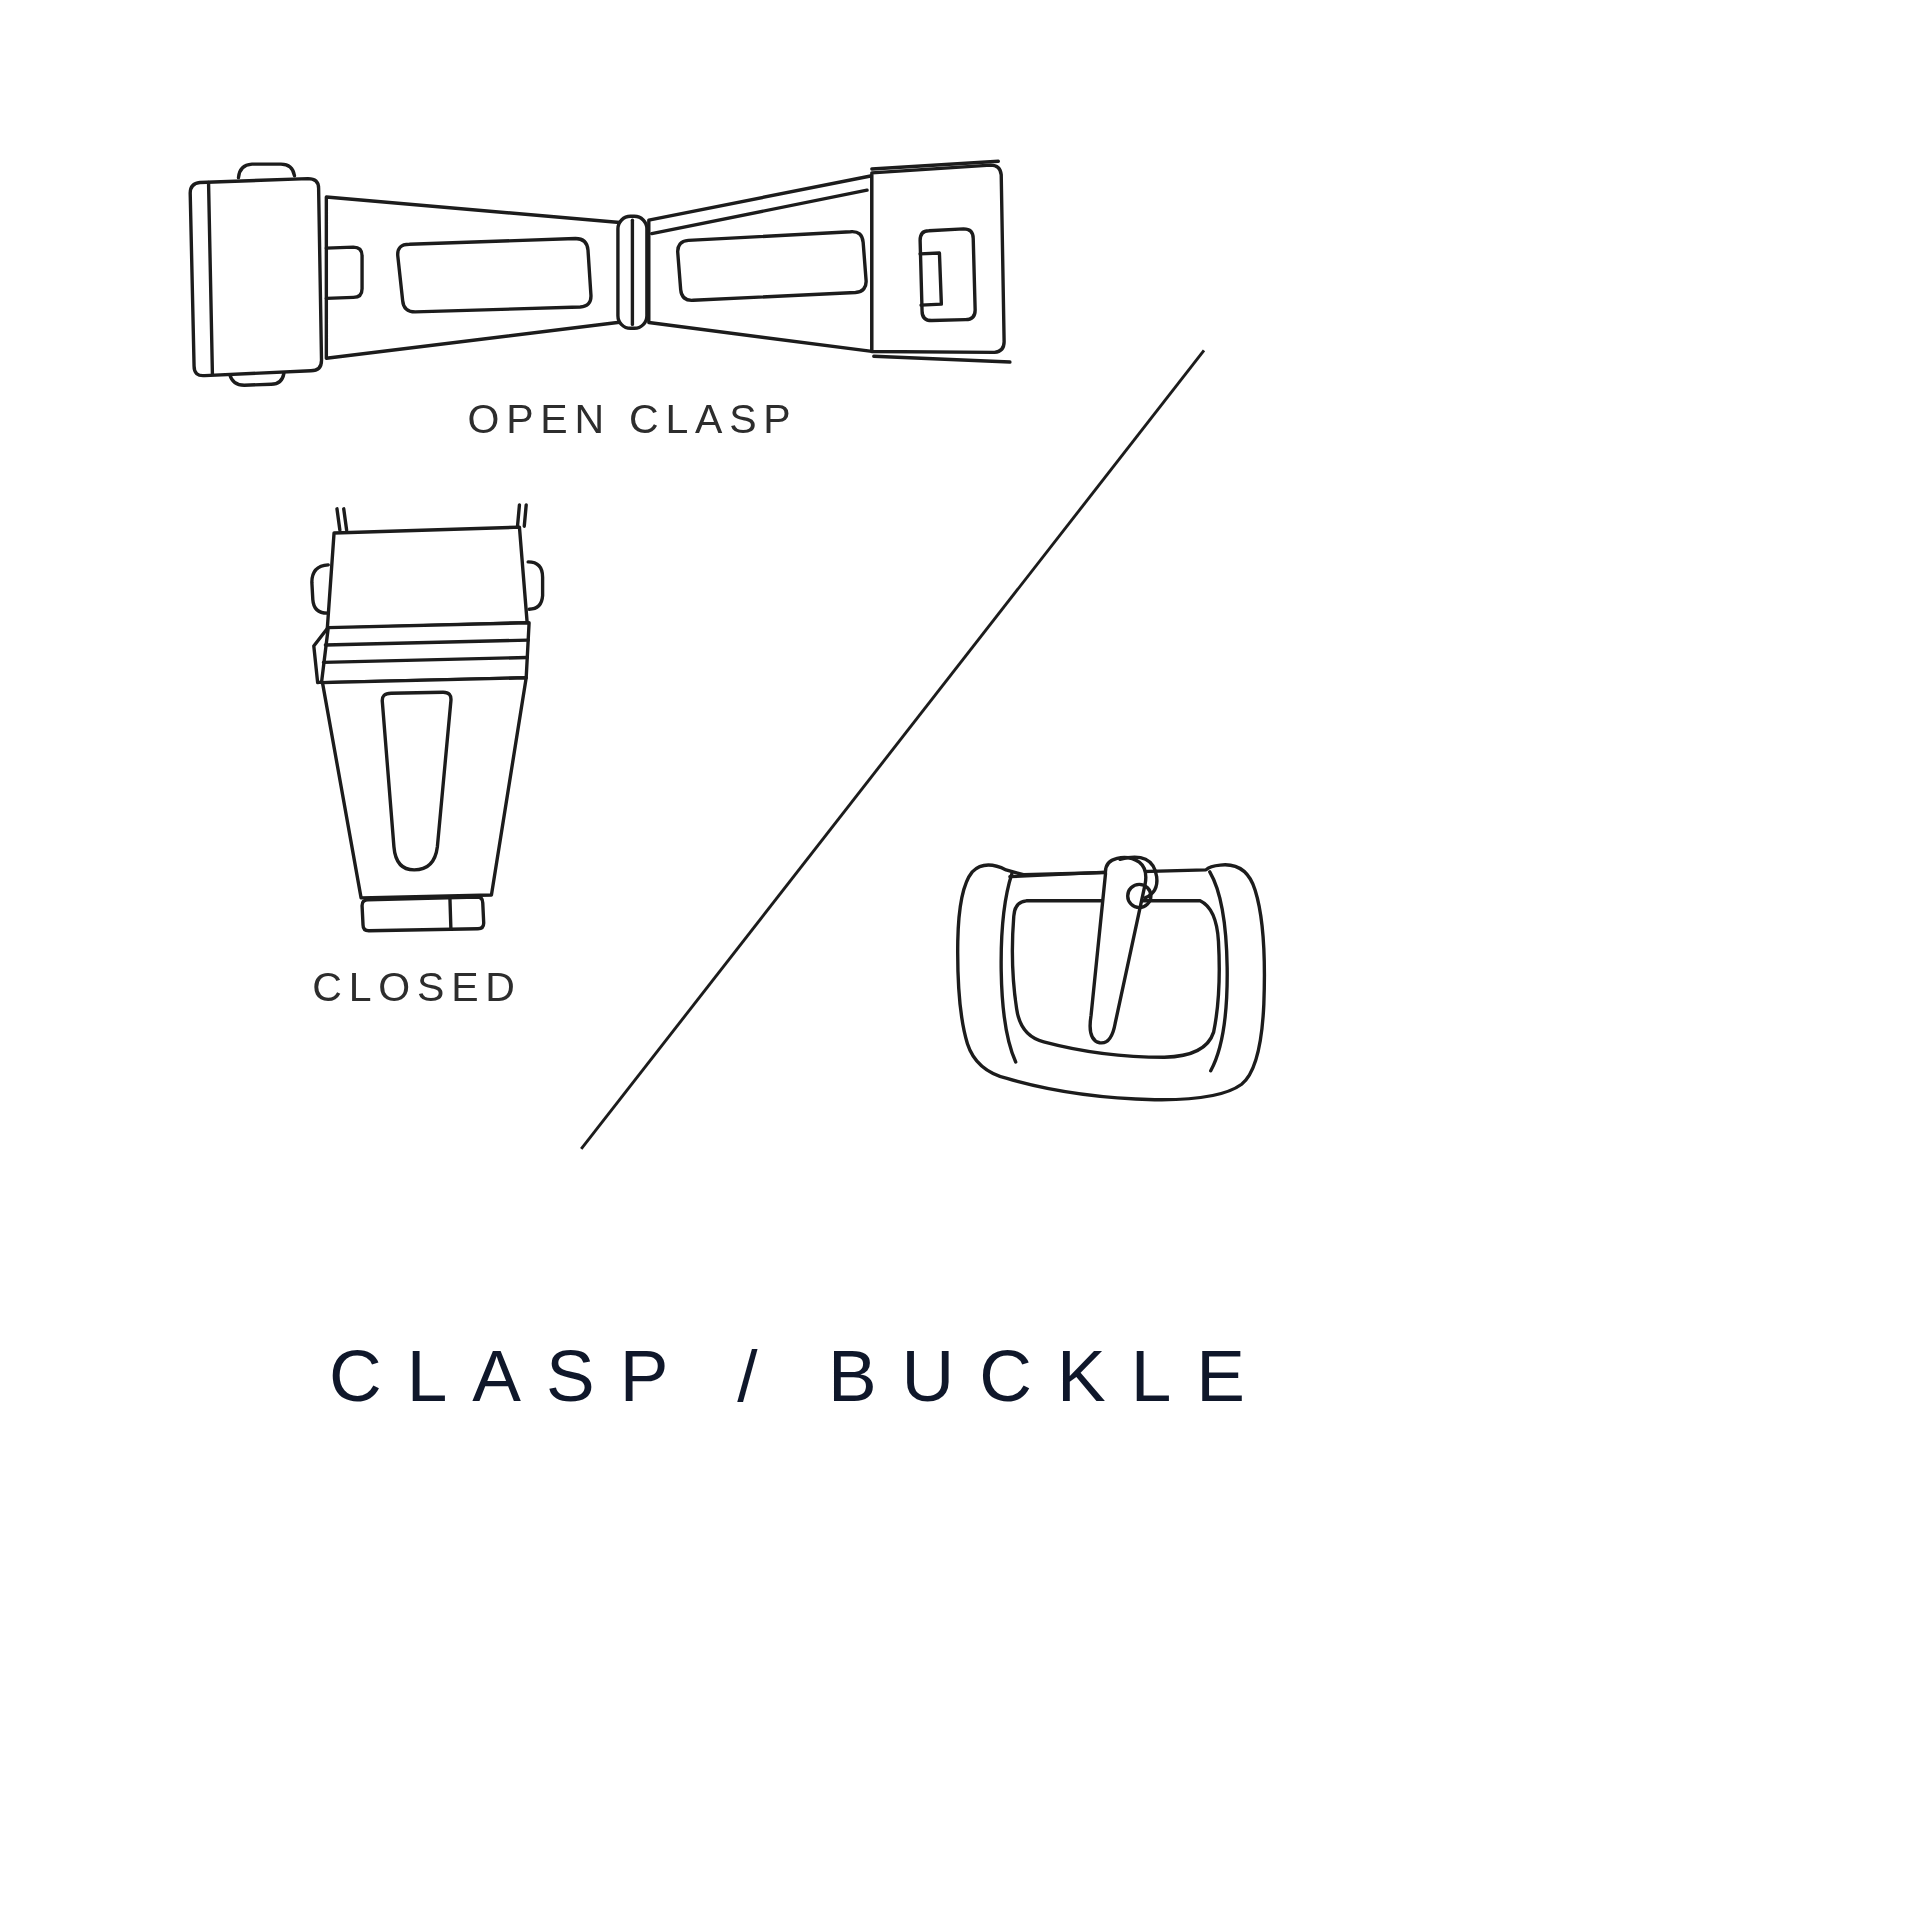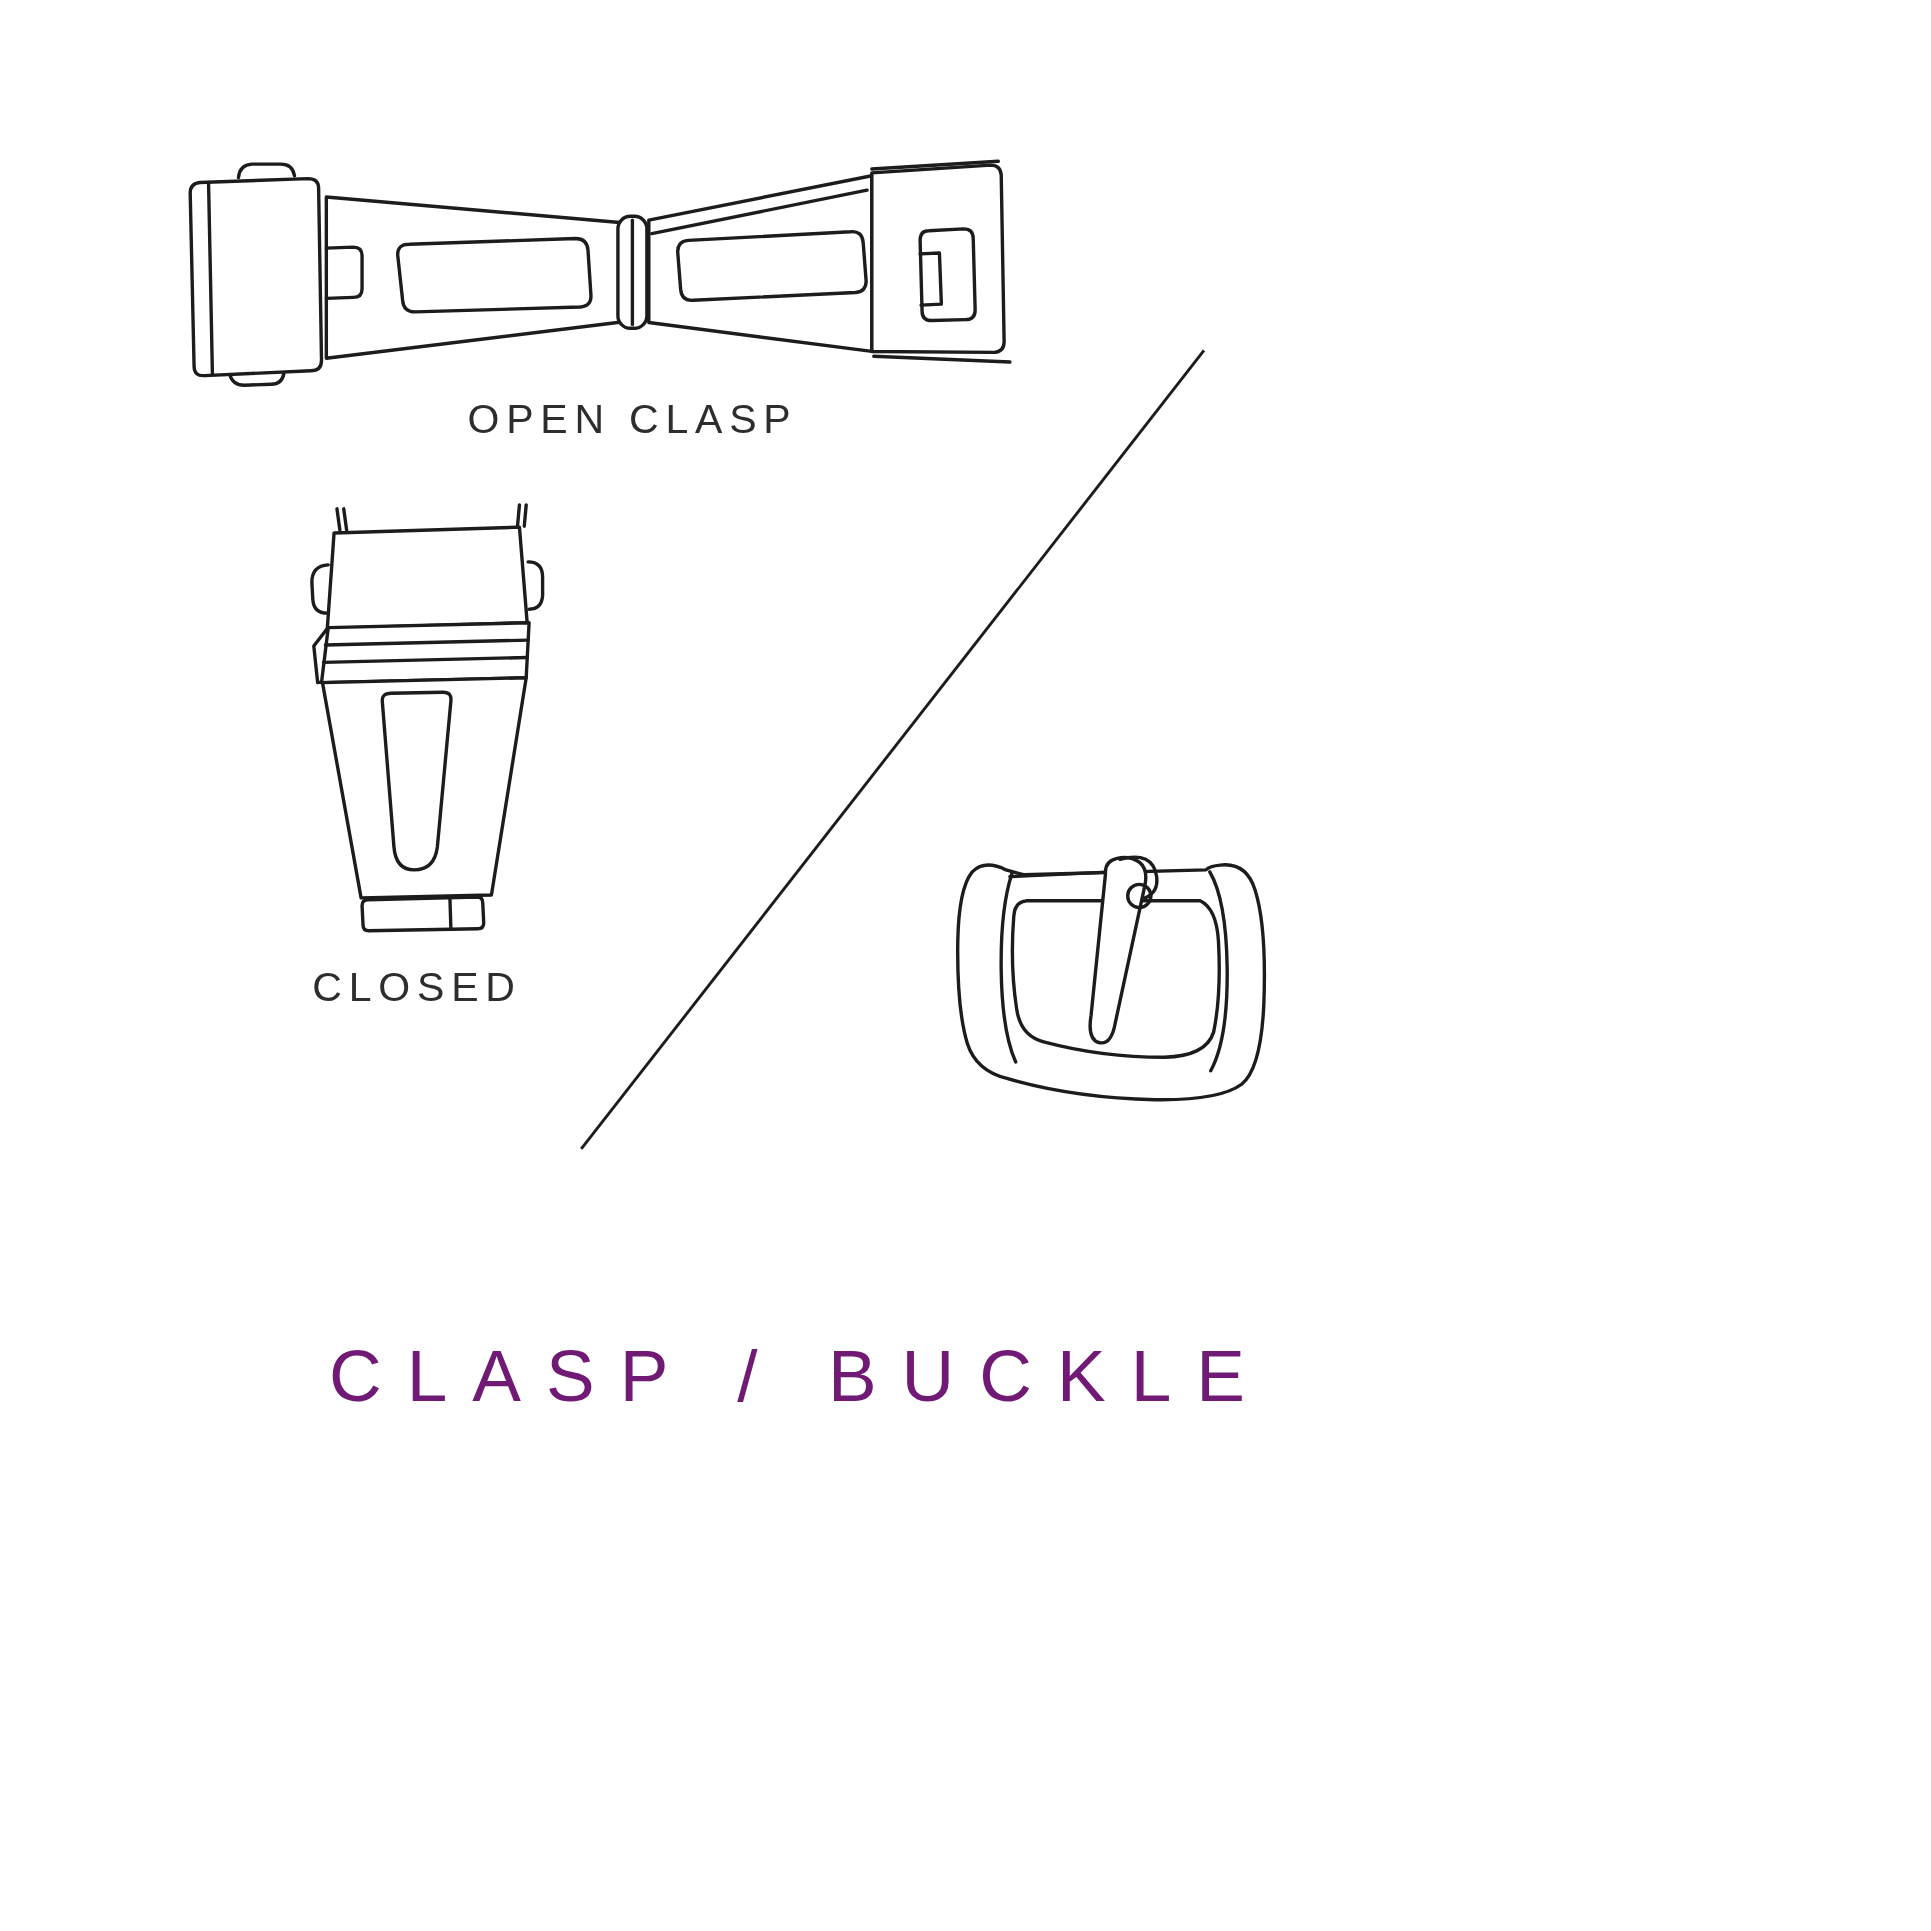--- a/index.html
+++ b/index.html
@@ -31,21 +31,21 @@
     white-space: nowrap;
   }
   .label-open  { top: 396px;  left: 343px; width: 579px; }
   .label-closed{ top: 964px;  left: 224px; width: 386px; text-align: center; }
   .page-title {
     position: absolute;
     top: 1334px;
     left: 0;
     width: 100%;
     text-align: center;
-    color: #701a75;
+    color: #0f172a;
     font-size: 73px;
     font-weight: 500;
     letter-spacing: 25px;
     white-space: nowrap;
   }
 </style>
 </head>
 <body>
 
 <div class="canvas">

